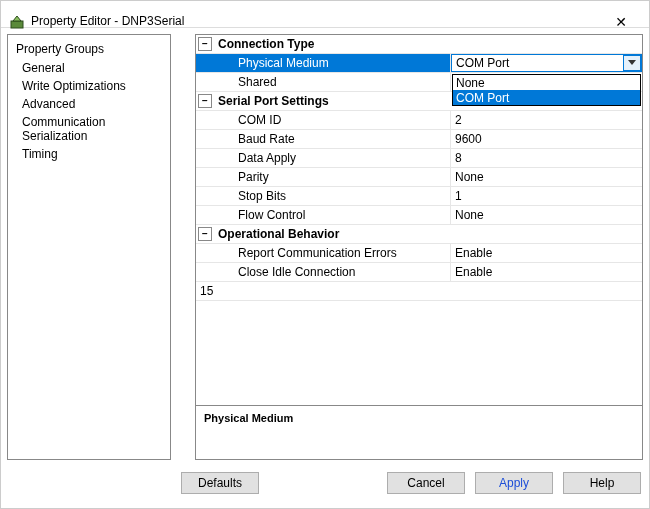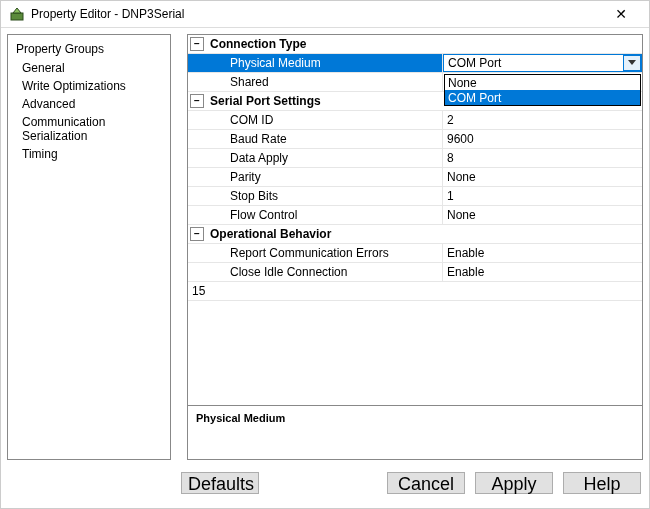--- a/index.html
+++ b/index.html
@@ -9,39 +9,38 @@
     font-size: 12px;
     background: #fff;
     width: 650px;
     height: 509px;
     overflow: hidden;
     border: 1px solid #ccc;
   }
   .titlebar {
     height: 24px;
     display: flex;
-    align-items: center;
     padding: 13px 8px;
     border-bottom: 1px solid #ddd;
     background: #fff;
   }
   .titlebar .icon {
     width: 16px; height: 16px;
     margin-right: 6px;
     display: flex; align-items: center; justify-content: center;
   }
   .titlebar .title { flex: 1; }
   .titlebar .close {
     width: 40px; text-align: center; font-size: 14px; cursor: default;
   }
   .main {
     display: flex;
     height: 438px;
     padding: 6px;
-    gap: 16px;
+    gap: 24px;
   }
   .sidebar {
     width: 164px;
     border: 1px solid #888;
     background: #fff;
     padding: 4px 8px;
   }
   .sidebar .group-title { padding: 3px 0; }
   .sidebar .item { padding: 2px 0 2px 6px; cursor: default; }
   .sidebar .item.bold { font-weight: bold; }
@@ -134,25 +133,25 @@
     justify-content: flex-end;
     align-items: center;
     padding: 0 8px;
     gap: 10px;
   }
   .buttons button {
     width: 78px; height: 22px;
     border: 1px solid #adadad;
     background: #e1e1e1;
     font-family: inherit;
-    font-size: 18px;
+    font-size: 12px;
     cursor: default;
   }
   .buttons button.defaults { margin-right: auto; margin-left: 172px; }
-  .buttons button:disabled { color: #000000; }
+  .buttons button:disabled { color: #1d4ed8; }
 </style>
 </head>
 <body>
 
 <div class="titlebar">
   <span class="icon">
     <svg width="14" height="14" viewBox="0 0 14 14">
         <rect x="1" y="6" width="12" height="7" fill="#5a8a3a" stroke="#2d4d1d"></rect>
         <path d="M3 6 L7 1 L11 6 Z" fill="#8abf5f" stroke="#2d4d1d"></path>
       </svg>

